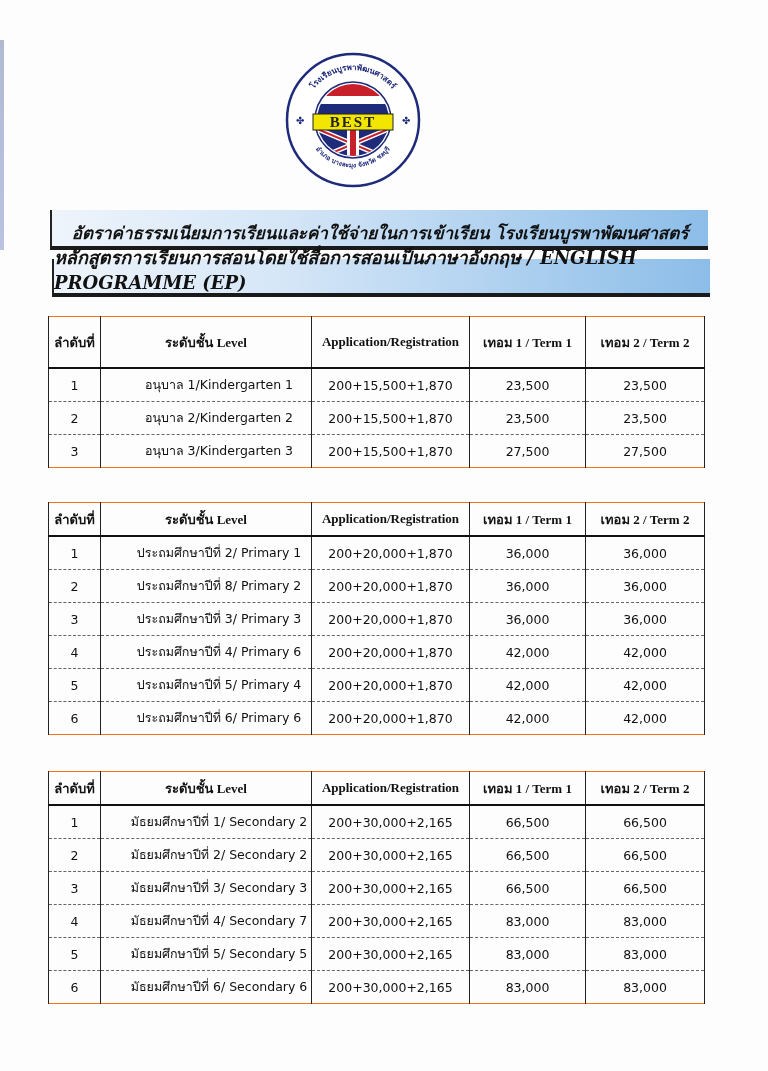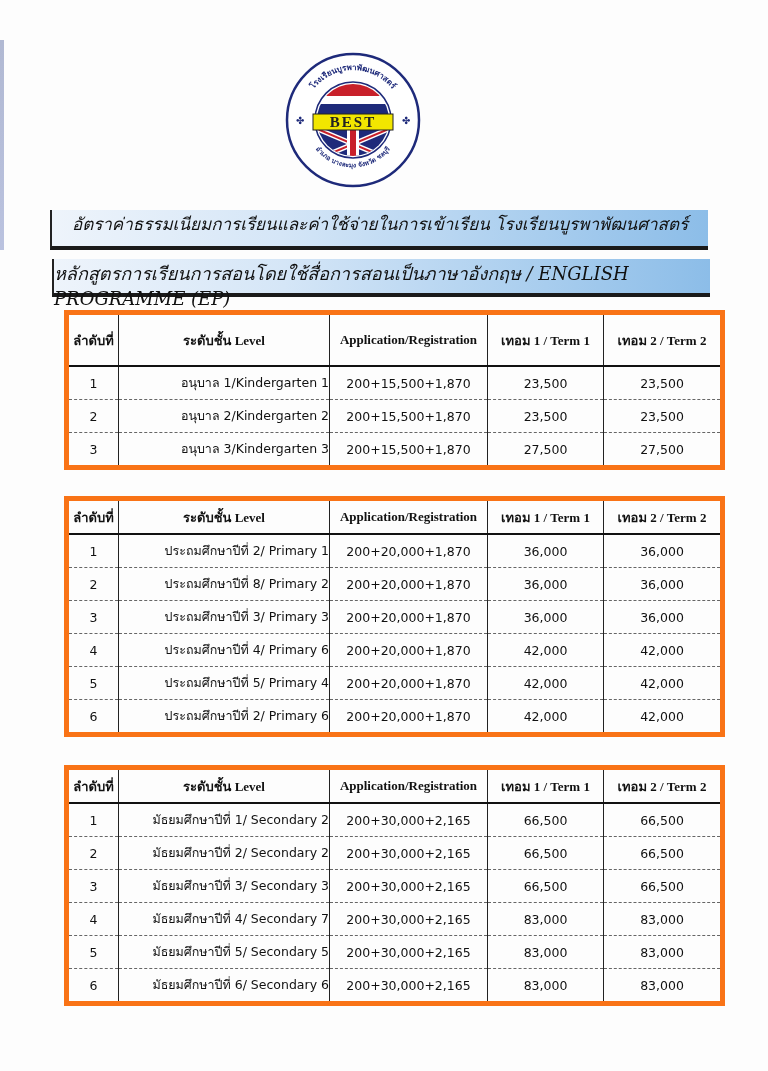--- a/index.html
+++ b/index.html
@@ -7,37 +7,37 @@
     width: 768px; height: 1071px; background: #fdfdfd; position: relative; overflow: hidden;
     font-family: "DejaVu Sans", "Liberation Sans", sans-serif; color: #111;
   }
   .edge { position: absolute; left: 0; top: 40px; width: 4px; height: 210px;
     background: linear-gradient(#9ea8c8, #aab4d8); opacity: .8; }
   .logo { position: absolute; left: 285px; top: 52px; width: 136px; height: 136px; }
   .banner {
     position: absolute; left: 50px; width: 656px;
     border-left: 2px solid #222; border-bottom: 4px solid #1a1a1a;
     background: linear-gradient(90deg, #eef4fb 0%, #d5e6f7 35%, #a8cdee 75%, #8cbde8 100%);
-    display: flex; align-items: flex-start; justify-content: center;
-    font-family: "DejaVu Serif", "Liberation Serif", serif; font-style: italic;
+    display: flex; align-items: flex-end; justify-content: center;
+    font-family: "DejaVu Serif", "Liberation Serif", serif; font-style: italic; font-weight: bold;
   }
   .banner1 { top: 210px; height: 36px; font-size: 17px; }
   .banner2 { top: 259px; height: 34px; font-size: 18px; left: 52px; }
   table.fee {
-    position: absolute; left: 64px; width: 656px; border-collapse: collapse;
-    border: 5px solid #f97316; table-layout: fixed; font-size: 12.5px;
+    position: absolute; left: 48px; width: 656px; border-collapse: collapse;
+    border: 1px solid #f97316; table-layout: fixed; font-size: 12.5px; margin-top: 6px;
   }
   table.fee th, table.fee td { border-left: 1.5px solid #222; border-right: 1.5px solid #222; text-align: center; padding: 0; }
   table.fee th {
     font-family: "Liberation Serif", serif; font-weight: bold; font-size: 13px;
     height: 50px; border-bottom: 2px solid #111;
   }
   table.fee td { border-bottom: 1px dashed #666; }
   table.fee tr:last-child td { border-bottom: none; }
-  table.fee td.level { text-align: right; padding-left: 26px; }
+  table.fee td.level { text-align: center; padding-left: 26px; }
   #t1 { top: 310px; } #t1 td { height: 32px; }
   #t2 { top: 496px; } #t2 td { height: 32px; } #t2 th { height: 32px; }
   #t3 { top: 765px; } #t3 td { height: 32px; } #t3 th { height: 32px; }
   col.c0 { width: 52px; } col.c1 { width: 211px; } col.c2 { width: 158px; } col.c3 { width: 116px; } col.c4 { width: 119px; }
 </style>
 </head>
 <body>
 
 <div class="edge"></div>
 
@@ -172,21 +172,21 @@
       </tr>
       <tr>
         <td>5</td>
         <td class="level">ประถมศึกษาปีที่ 5/ Primary 4</td>
         <td>200+20,000+1,870</td>
         <td>42,000</td>
         <td>42,000</td>
       </tr>
       <tr>
         <td>6</td>
-        <td class="level">ประถมศึกษาปีที่ 2/ Primary 6</td>
+        <td class="level">ประถมศึกษาปีที่ 6/ Primary 6</td>
         <td>200+20,000+1,870</td>
         <td>42,000</td>
         <td>42,000</td>
       </tr>
     </tbody>
 </table>
 
 <table class="fee" id="t3">
   <colgroup>
       <col class="c0">

